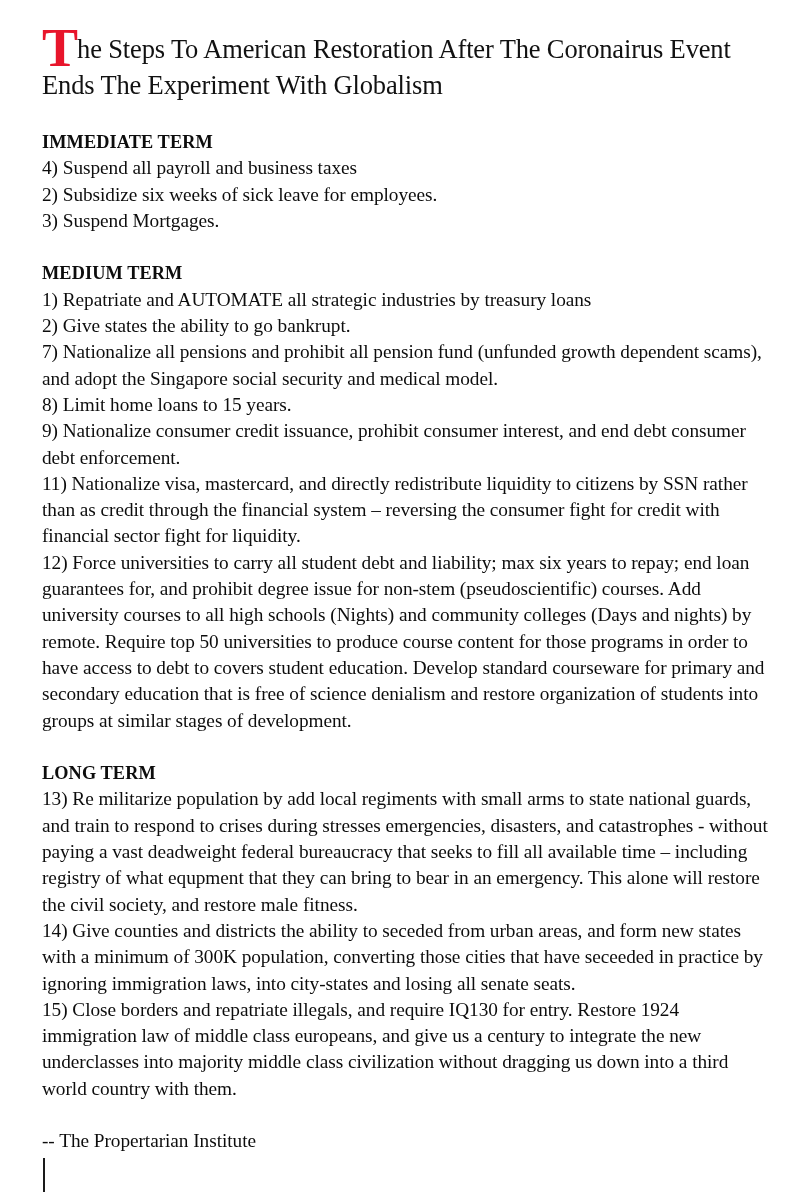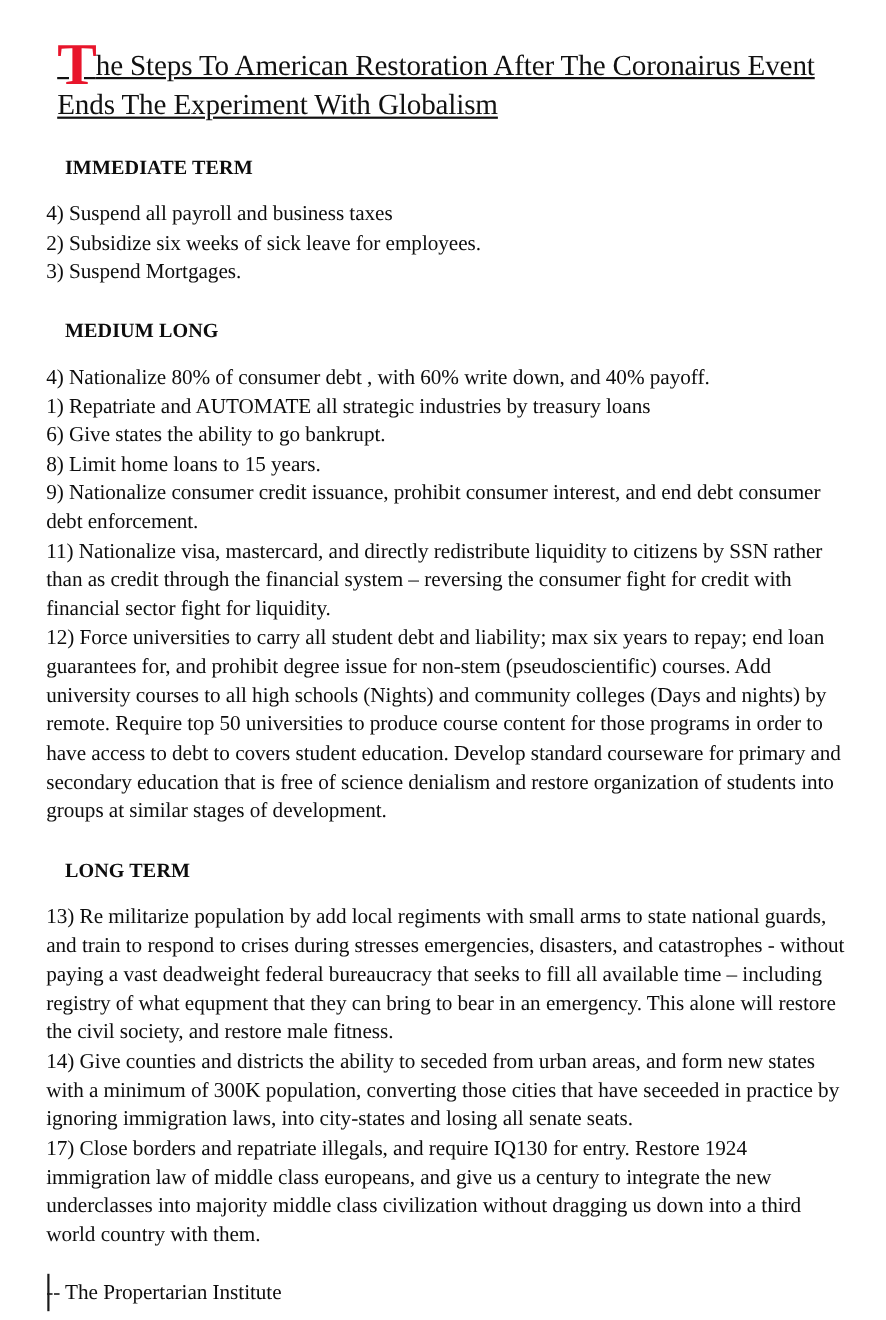--- a/index.html
+++ b/index.html
@@ -19,29 +19,28 @@
     position: relative;
     width: 805px;
     height: 1200px;
     background: #ffffff;
     box-sizing: border-box;
     padding: 30px 34px 0 42px;
   }
 
   
   .title {
-    margin: 10px;
+    margin: 0;
     padding: 0 0 0 0;
     font-size: 26.5px;
     line-height: 36px;
     font-weight: 400;
     letter-spacing: -0.15px;
     color: #111111;
     max-width: 706px;
-    text-decoration: underline;
   }
   .title .dropcap {
     color: #E8152B;
     font-size: 54px;
     line-height: 36px;
     font-weight: 700;
     vertical-align: -8px;
     letter-spacing: -1px;
   }
 
@@ -51,21 +50,21 @@
     font-size: 19.3px;
     line-height: 26.3px;
     letter-spacing: -0.05px;
     max-width: 730px;
   }
   .section-heading {
     font-weight: 700;
     font-size: 18.3px;
     line-height: 26.3px;
     letter-spacing: 0.1px;
-    margin: 17px;
+    margin: 0;
   }
   .section + .section {
     margin-top: 26.3px;
   }
   .item {
     margin: 0;
     text-indent: 0;
   }
 
   
@@ -93,35 +92,35 @@
   <div class="body">
 
     <div class="section">
       <p class="section-heading">IMMEDIATE TERM</p>
       <p class="item">4) Suspend all payroll and business taxes</p>
       <p class="item">2) Subsidize six weeks of sick leave for employees.</p>
       <p class="item">3) Suspend Mortgages.</p>
     </div>
 
     <div class="section">
-      <p class="section-heading">MEDIUM LONG</p>
-      <p class="item">4) Nationalize 80% of consumer debt , with 60% write down, and 40% payoff.</p>
+      <p class="section-heading">MEDIUM TERM</p>
       <p class="item">1) Repatriate and AUTOMATE all strategic industries by treasury loans</p>
-      <p class="item">6) Give states the ability to go bankrupt.</p>
+      <p class="item">2) Give states the ability to go bankrupt.</p>
+      <p class="item">7) Nationalize all pensions and prohibit all pension fund (unfunded growth dependent scams), and adopt the Singapore social security and medical model.</p>
       <p class="item">8) Limit home loans to 15 years.</p>
       <p class="item">9) Nationalize consumer credit issuance, prohibit consumer interest, and end debt consumer debt enforcement.</p>
       <p class="item">11) Nationalize visa, mastercard, and directly redistribute liquidity to citizens by SSN rather than as credit through the financial system – reversing the consumer fight for credit with financial sector fight for liquidity.</p>
       <p class="item">12) Force universities to carry all student debt and liability; max six years to repay; end loan guarantees for, and prohibit degree issue for non-stem (pseudoscientific) courses. Add university courses to all high schools (Nights) and community colleges (Days and nights) by remote. Require top 50 universities to produce course content for those programs in order to have access to debt to covers student education. Develop standard courseware for primary and secondary education that is free of science denialism and restore organization of students into groups at similar stages of development.</p>
     </div>
 
     <div class="section">
       <p class="section-heading">LONG TERM</p>
       <p class="item">13) Re militarize population by add local regiments with small arms to state national guards, and train to respond to crises during stresses emergencies, disasters, and catastrophes - without paying a vast deadweight federal bureaucracy that seeks to fill all available time – including registry of what equpment that they can bring to bear in an emergency. This alone will restore the civil society, and restore male fitness.</p>
       <p class="item">14) Give counties and districts the ability to seceded from urban areas, and form new states with a minimum of 300K population, converting those cities that have seceeded in practice by ignoring immigration laws, into city-states and losing all senate seats.</p>
-      <p class="item">17) Close borders and repatriate illegals, and require IQ130 for entry. Restore 1924 immigration law of middle class europeans, and give us a century to integrate the new underclasses into majority middle class civilization without dragging us down into a third world country with them.</p>
+      <p class="item">15) Close borders and repatriate illegals, and require IQ130 for entry. Restore 1924 immigration law of middle class europeans, and give us a century to integrate the new underclasses into majority middle class civilization without dragging us down into a third world country with them.</p>
     </div>
 
     <p class="signature">-- The Propertarian Institute</p>
 
   </div>
 
   <div class="caret"></div>
 
 </div>
 

